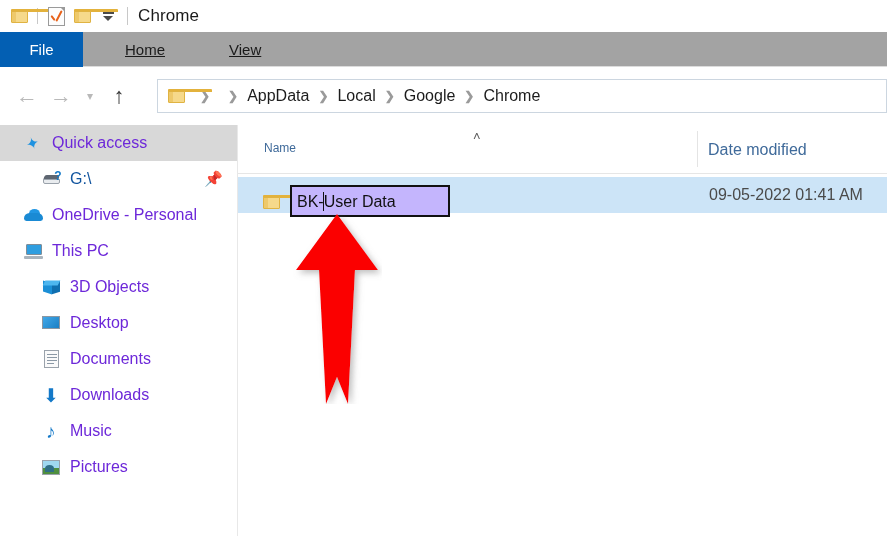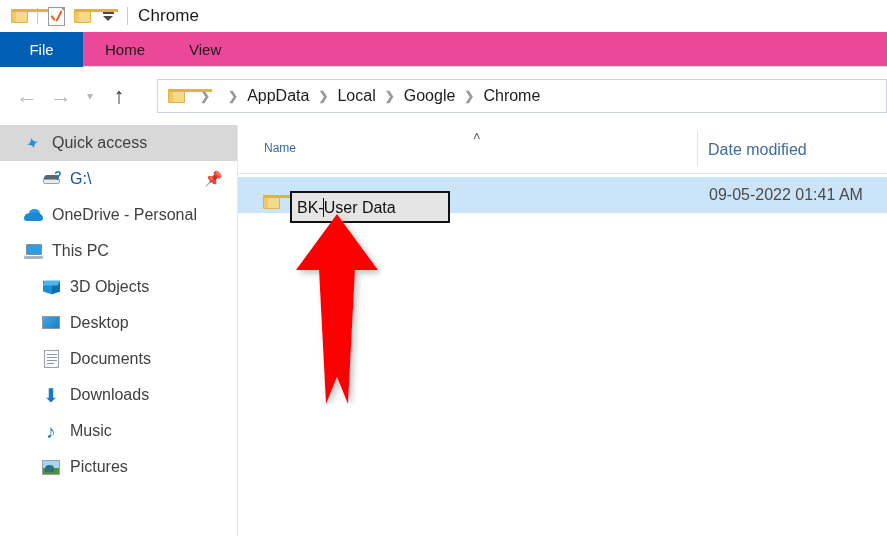--- a/index.html
+++ b/index.html
@@ -132,40 +132,42 @@
     background: #4a4a4a;
     margin-bottom: 2px;
   }
   .caret-stack { display: flex; flex-direction: column; align-items: center; }
 
   
   .ribbon {
     position: absolute;
     left: 0; top: 32px;
     width: 887px; height: 35px;
-    background: #ec4899;
+    background: #a3a3a3;
     display: flex;
     align-items: stretch;
+    gap: 20px;
   }
   .tab-file {
     width: 83px;
     background: #035fb3;
     color: #ffffff;
     display: flex;
     align-items: center;
     justify-content: center;
     font-size: 15px;
   }
   .tab {
     padding: 0 22px;
     display: flex;
     align-items: center;
     justify-content: center;
     font-size: 15px;
     color: #1a1a1a;
+    text-decoration: underline;
   }
   .ribbon-underline {
     position: absolute;
     left: 83px; top: 66px;
     width: 804px; height: 1px;
     background: #dcdcdc;
   }
 
   
   .navbar {
@@ -236,21 +238,21 @@
   .nav-item .nav-icon {
     width: 22px;
     display: flex;
     align-items: center;
     justify-content: center;
     margin-right: 8px;
     flex: 0 0 auto;
   }
   .nav-item .nav-label {
     font-size: 16px;
-    color: #404040;
+    color: #6d28d9;
     white-space: nowrap;
   }
   .nav-item.lvl2 { padding-left: 40px; }
   .nav-item.drive .nav-label { color: #11549e; }
   .pin {
     position: absolute;
     right: 14px; top: 50%;
     transform: translateY(-50%);
     color: #8a96a0;
     font-size: 15px;
@@ -457,23 +459,23 @@
     position: absolute;
     left: 471px; top: 50%;
     transform: translateY(-50%);
     font-size: 16px;
     color: #4a4a4a;
     white-space: nowrap;
   }
 
   .rename-box {
     position: absolute;
-    left: 52px; top: 14px;
+    left: 52px; top: 8px;
     width: 160px; height: 32px;
-    background: #e5e5e5;
+    background: #c4b5fd;
     border: 2px solid #111111;
     display: flex;
     align-items: center;
     padding-left: 5px;
   }
   .rename-text {
     font-size: 16px;
     color: #111111;
     white-space: nowrap;
     position: relative;

